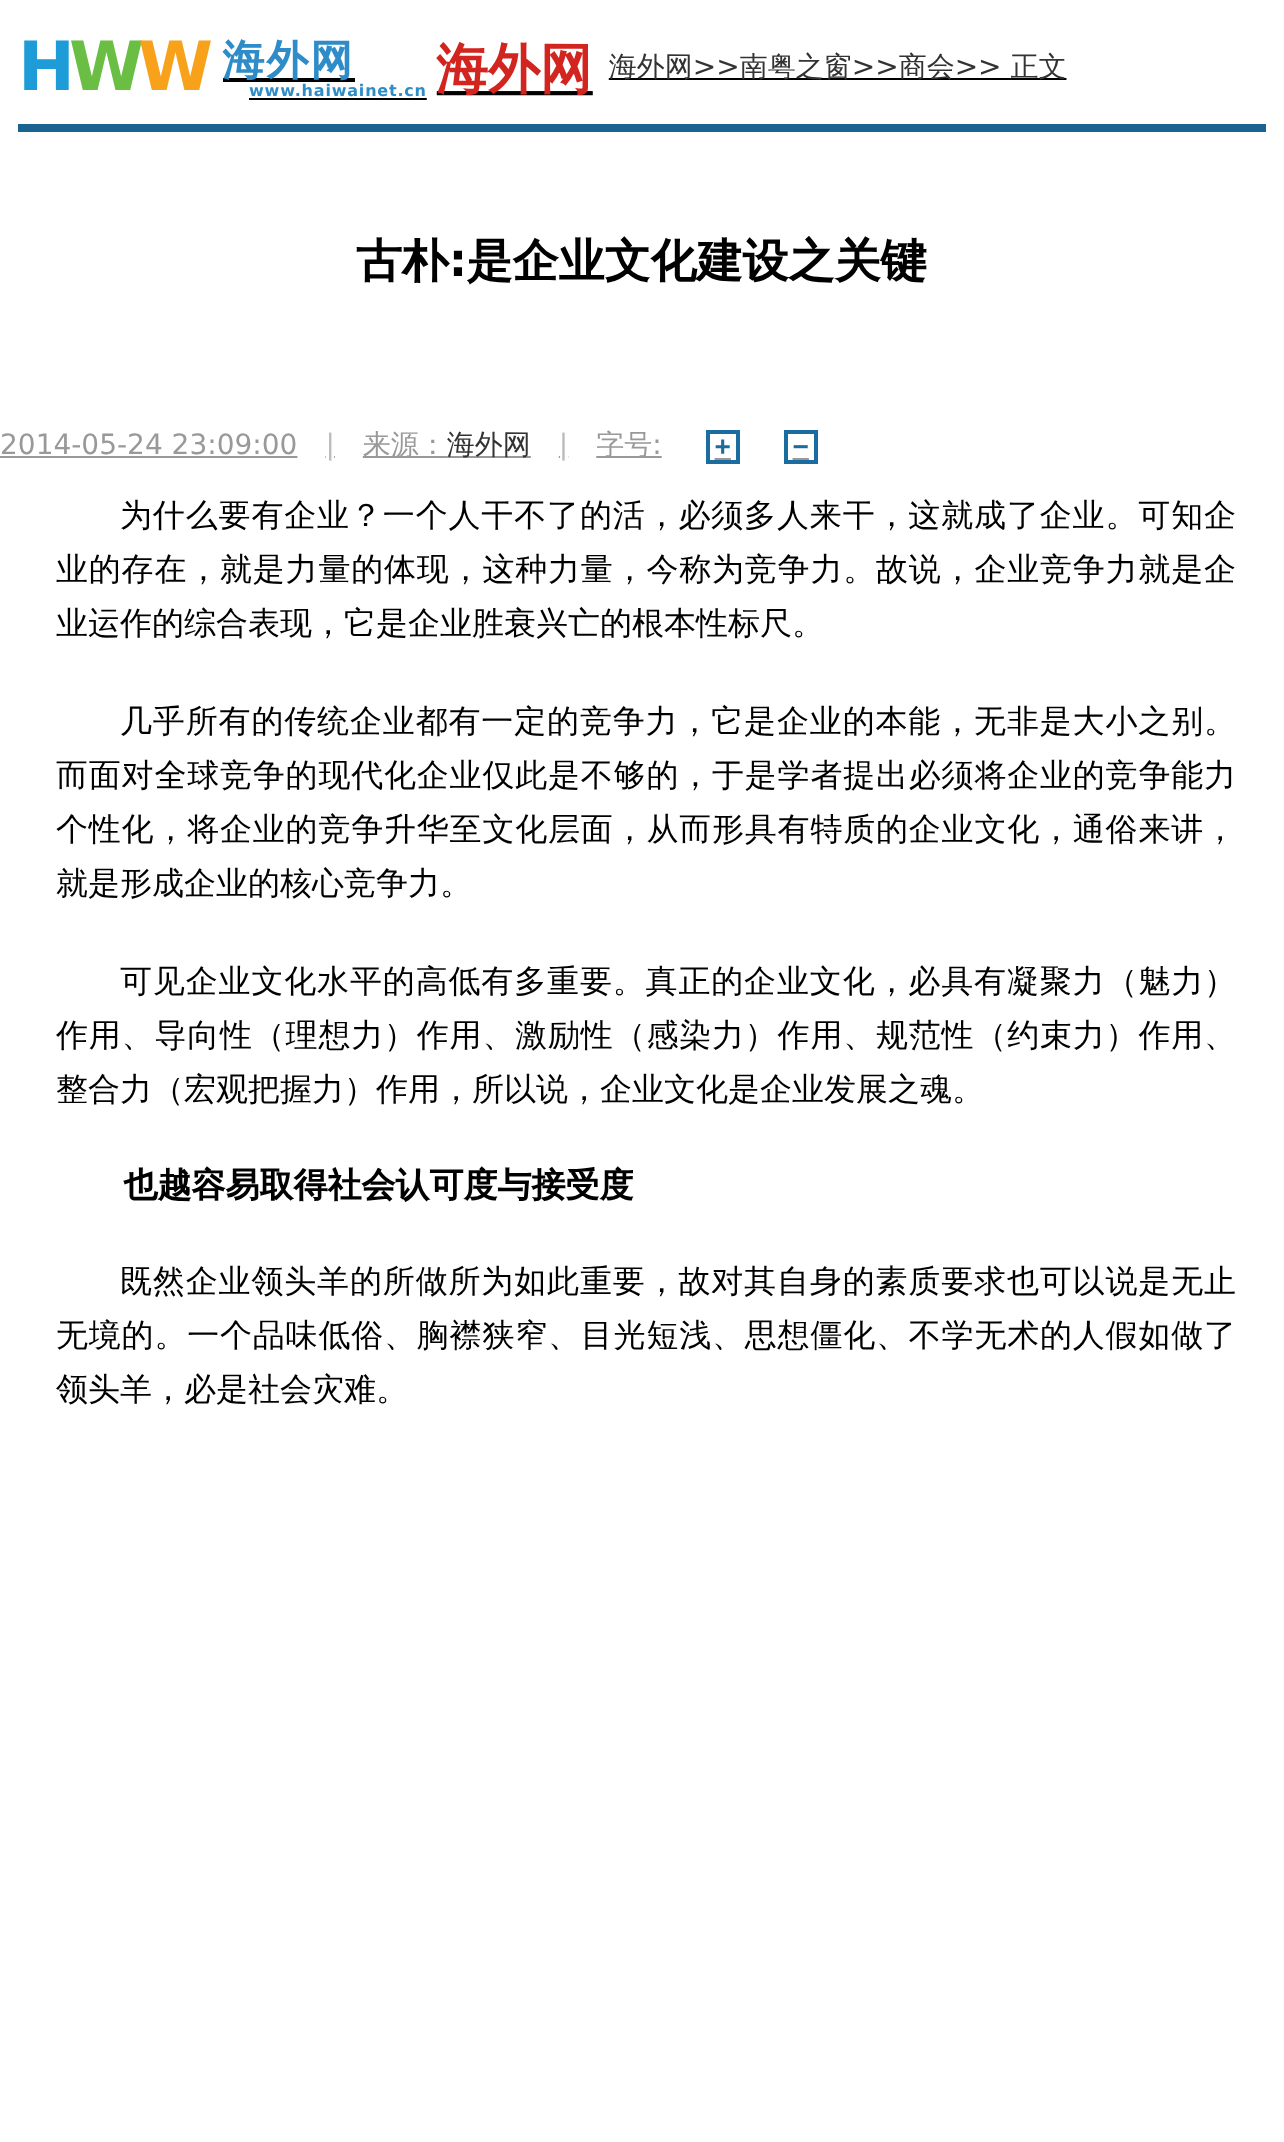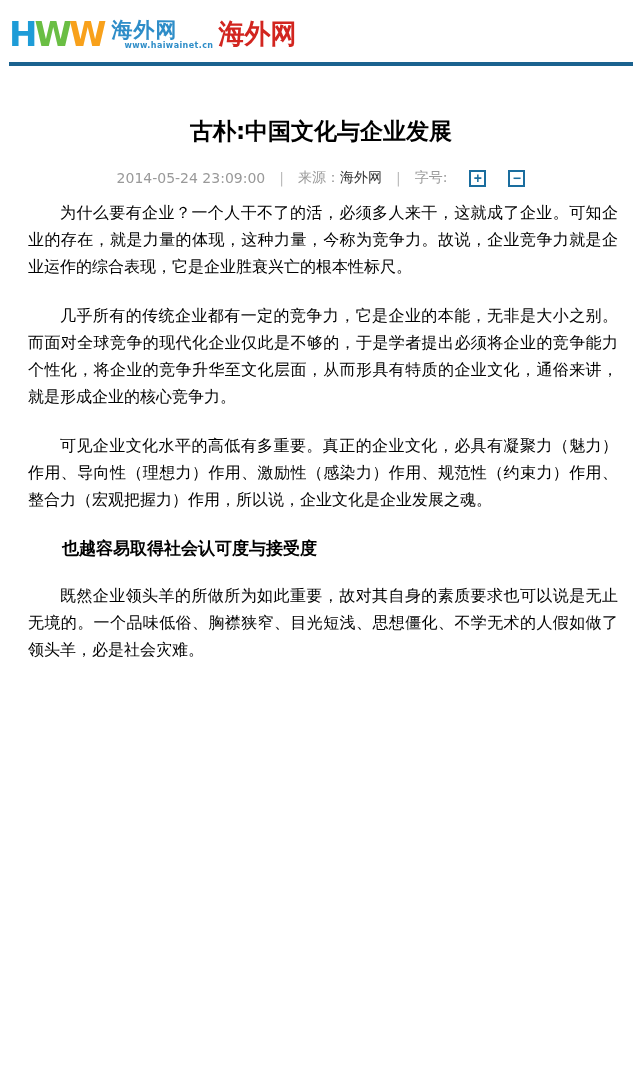--- a/index.html
+++ b/index.html
@@ -6,39 +6,39 @@
     --accent:#1a628f; --logo-h:#1e9cd7; --logo-w1:#6abe44; --logo-w2:#f8a11b;
     --logo-blue:#2e8dc8; --logo-red:#d2251f; --meta-gray:#999999;
     --text:#000000; --button-blue:#1a6d9e; --breadcrumb:#333333; --source:#333333;
   }
   * { box-sizing:border-box; }
   html,body { margin:0; padding:0; }
   body {
     width:642px; height:1071px; overflow:hidden; background:#ffffff;
     font-family:"DejaVu Sans","Liberation Sans",sans-serif; color:var(--text);
   }
-  .header { padding:12px 9px 0 9px; }
+  .header { padding:12px 9px 0 9px;text-decoration:underline; }
   .header-inner { display:flex; align-items:center; height:44px; }
   .logo { display:inline-flex; align-items:center; text-decoration:none; cursor:pointer; }
   .logo-hww { font-weight:900; font-size:34px; line-height:1; letter-spacing:-3px; font-style:normal; }
   .logo-hww span { display:inline-block; }
   .logo-cn-blue { display:inline-flex; flex-direction:column; margin-left:8px; color:var(--logo-blue); }
   .logo-cn-blue .cn { font-size:21px; font-weight:bold; line-height:22px; letter-spacing:1px; }
   .logo-cn-blue .url { font-size:8px; font-weight:bold; line-height:9px; letter-spacing:0.4px;padding-left:13px; }
   .logo-cn-red { font-size:26px; font-weight:900; color:var(--logo-red); margin-left:5px; letter-spacing:0; transform:scaleY(1.05); }
   .breadcrumb { margin-left:8px; font-size:14px; color:var(--breadcrumb); cursor:pointer; white-space:nowrap; }
   .divider { height:4px; background:var(--accent); margin:6px 9px 0 9px; }
 
   .article-title {
     margin:52px 0 0 0; text-align:center; font-size:23px; line-height:27px;
     font-weight:bold; color:var(--text);
   }
   .meta {
-    margin-top:24px; display:flex; justify-content:center; align-items:center;
-    gap:14px; font-size:14px; color:var(--meta-gray);
+    margin-top:69px; display:flex; justify-content:flex-start; align-items:center;
+    gap:14px; font-size:14px; color:var(--meta-gray);text-decoration:underline;
   }
   .meta .sep { color:#bbbbbb; }
   .meta .source-value { color:var(--source); }
   .fz-group { display:inline-flex; align-items:center; gap:22px; }
   .fz-btn {
     width:17px; height:17px; border:2px solid var(--button-blue); background:#ffffff;
     color:var(--button-blue); font-weight:bold; font-size:14px; line-height:1;
     display:inline-flex; align-items:center; justify-content:center; cursor:pointer; padding:0;
   }
   .article-body {
@@ -54,25 +54,26 @@
 <div class="header">
   <div class="header-inner">
     <a class="logo">
       <span class="logo-hww"><span style="color: rgb(30, 156, 215);">H</span><span style="color: rgb(106, 190, 68);">W</span><span style="color: rgb(248, 161, 27);">W</span></span>
       <span class="logo-cn-blue">
         <span class="cn">海外网</span>
         <span class="url">www.haiwainet.cn</span>
       </span>
       <span class="logo-cn-red">海外网</span>
     </a>
+    <span class="breadcrumb">海外网&gt;&gt;南粤之窗&gt;&gt;商会&gt;&gt; 正文</span>
   </div>
 </div>
 <div class="divider"></div>
 
-<h1 class="article-title">古朴:中国文化与企业发展</h1>
+<h1 class="article-title">古朴:是企业文化建设之关键</h1>
 
 <div class="meta">
   <span>2014-05-24 23:09:00</span>
   <span class="sep">|</span>
   <span><span>来源：</span><span class="source-value">海外网</span></span>
   <span class="sep">|</span>
   <span class="fz-group">
     <span>字号:</span>
     <button class="fz-btn">+</button>
     <button class="fz-btn">−</button>

